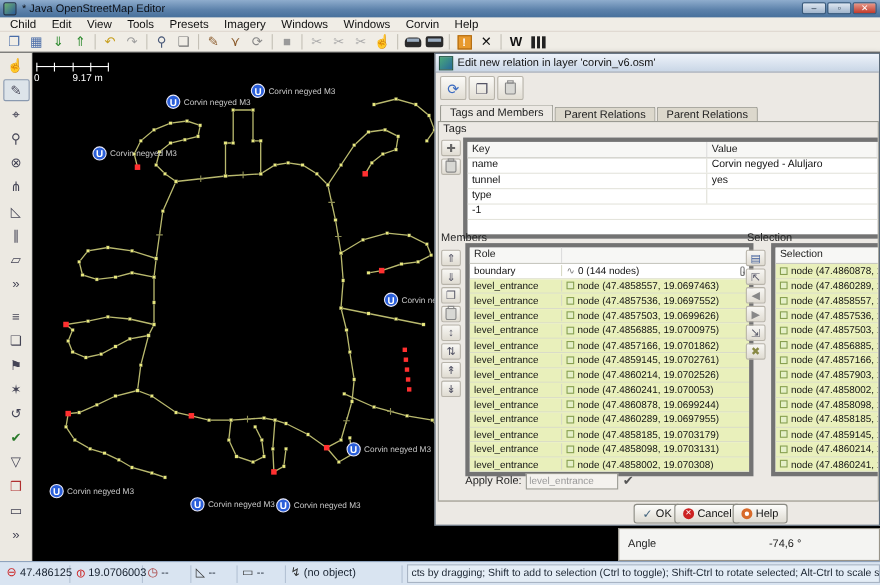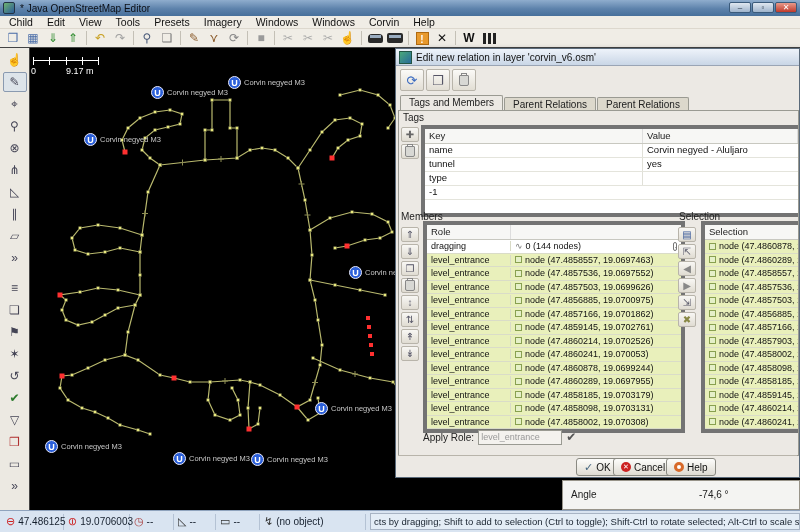--- a/index.html
+++ b/index.html
@@ -467,21 +467,21 @@
           <button class="vbtn" style="color: rgb(85, 85, 102);">⇅</button>
           <button class="vbtn" style="color: rgb(85, 85, 102);">↟</button>
           <button class="vbtn" style="color: rgb(85, 85, 102);">↡</button>
         </div>
       <div id="memtable" class="tframe" style="left:24px;top:110px;width:254px;height:204px">
         <div class="thead">
           <div class="mrole">Role</div>
         </div>
         <div id="memrows">
             <div class="mrow">
-              <div class="c mrole">dragging</div>
+              <div class="c mrole">boundary</div>
               <div class="c mref">
                 <span class="wayicon">∿</span>
                 <span>0 (144 nodes)</span>
               </div>
               <div class="c micon">
                 <span class="bubble"></span>
               </div>
             </div>
             <div class="mrow noderow">
               <div class="c mrole">level_entrance</div>

